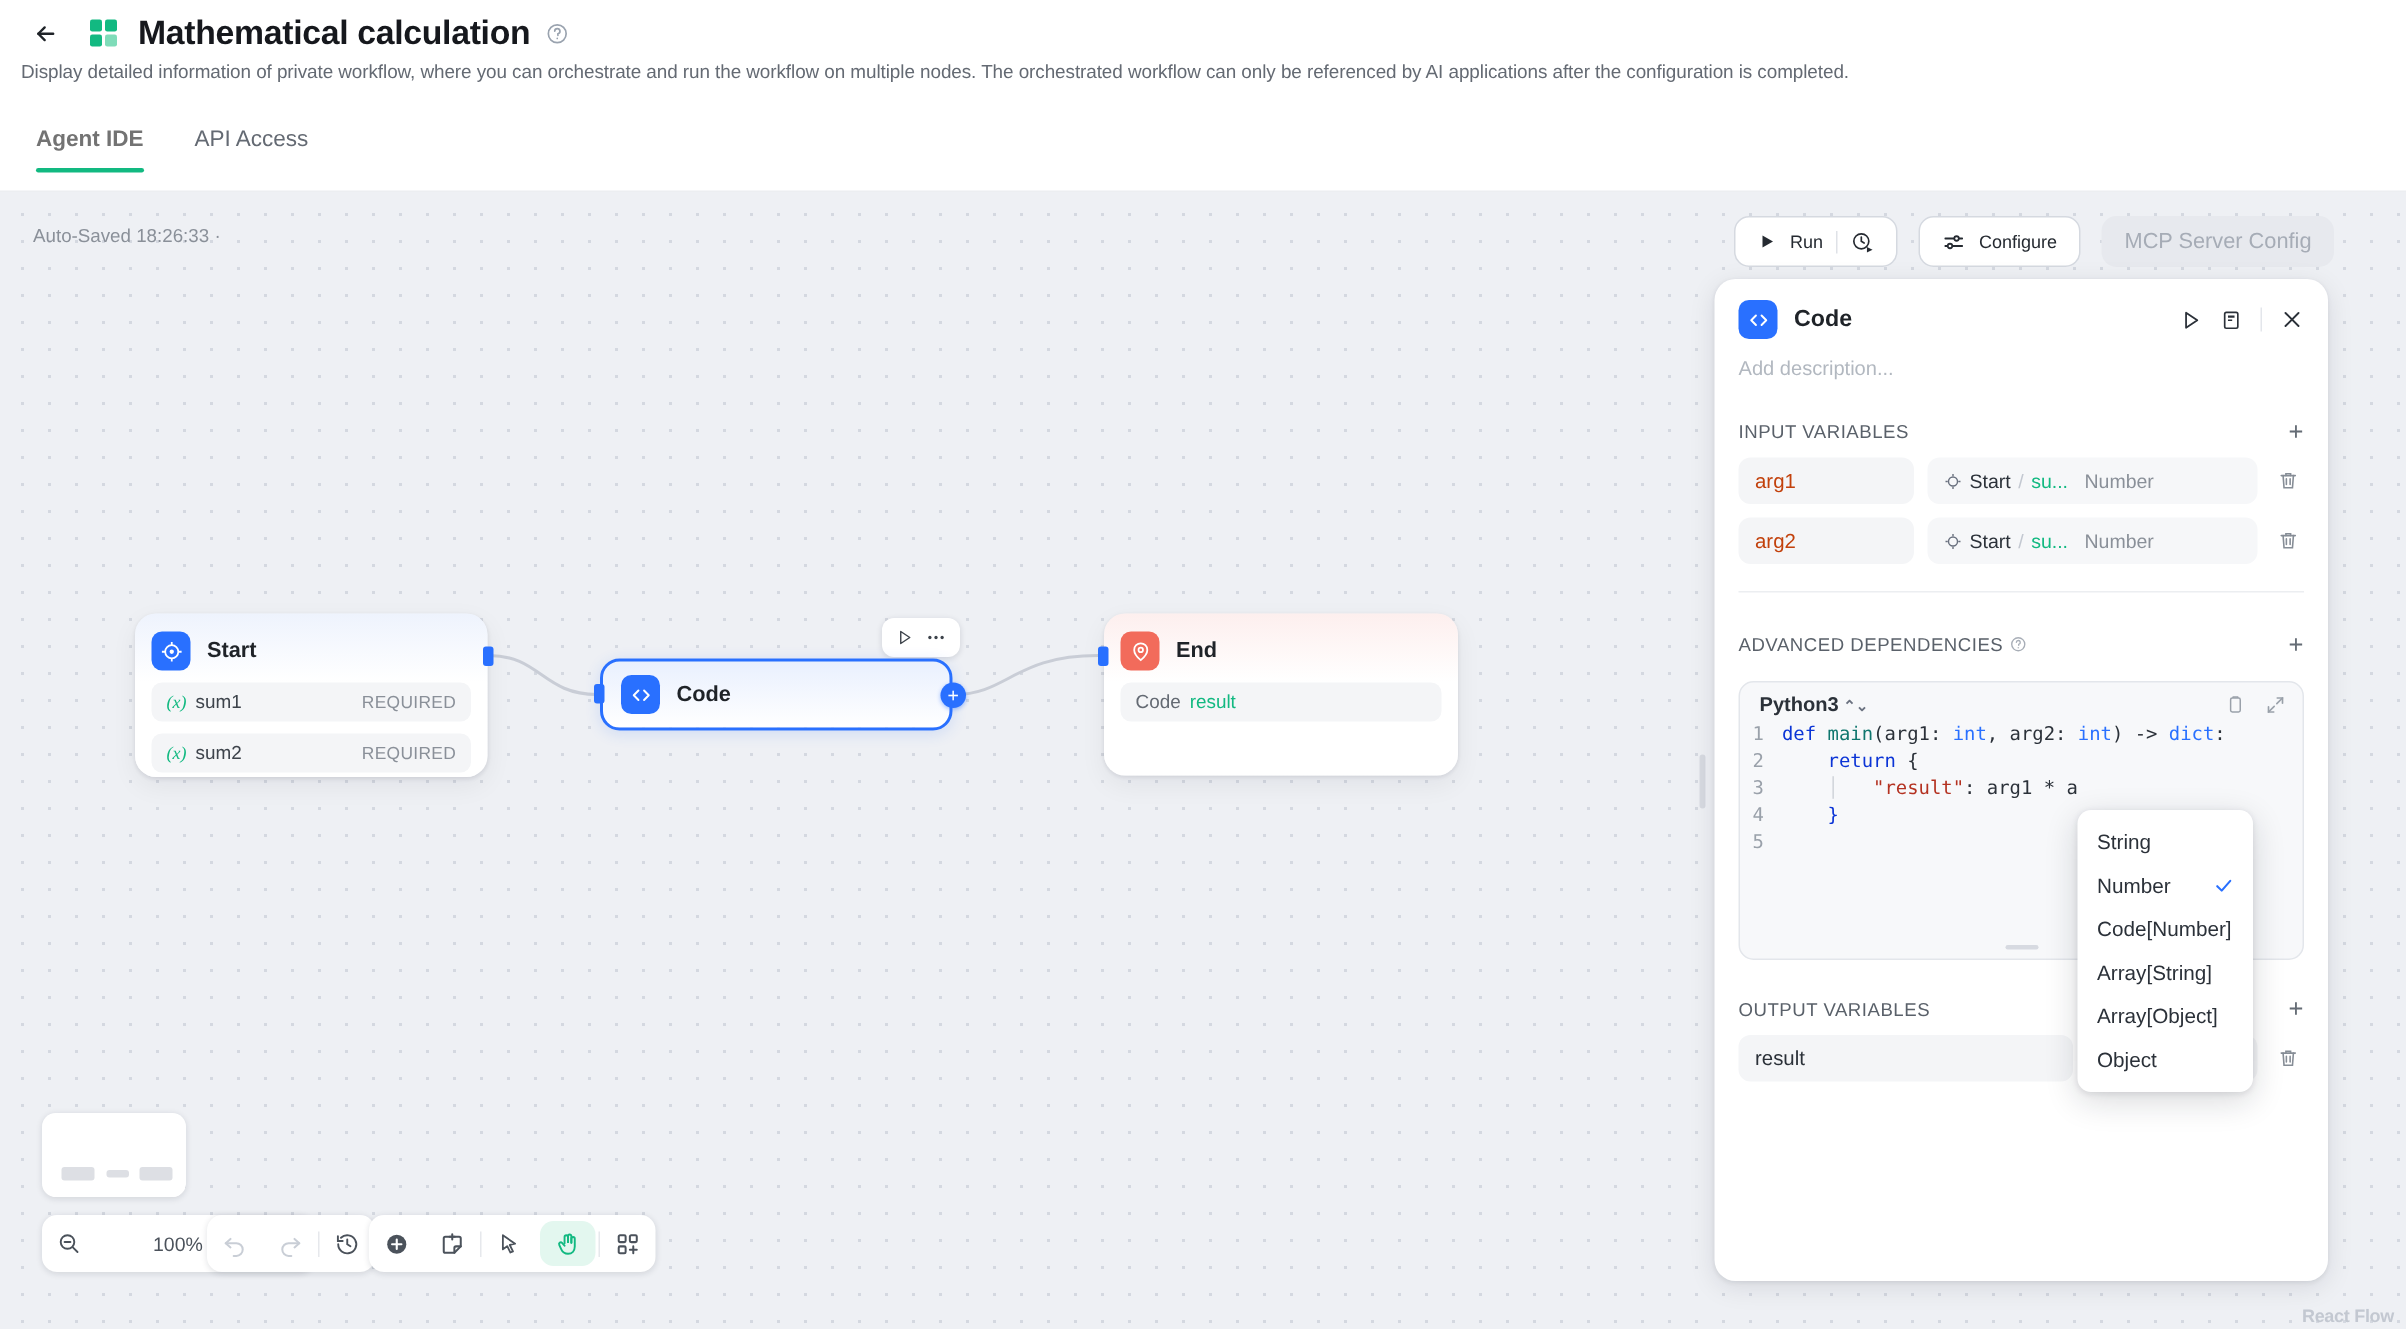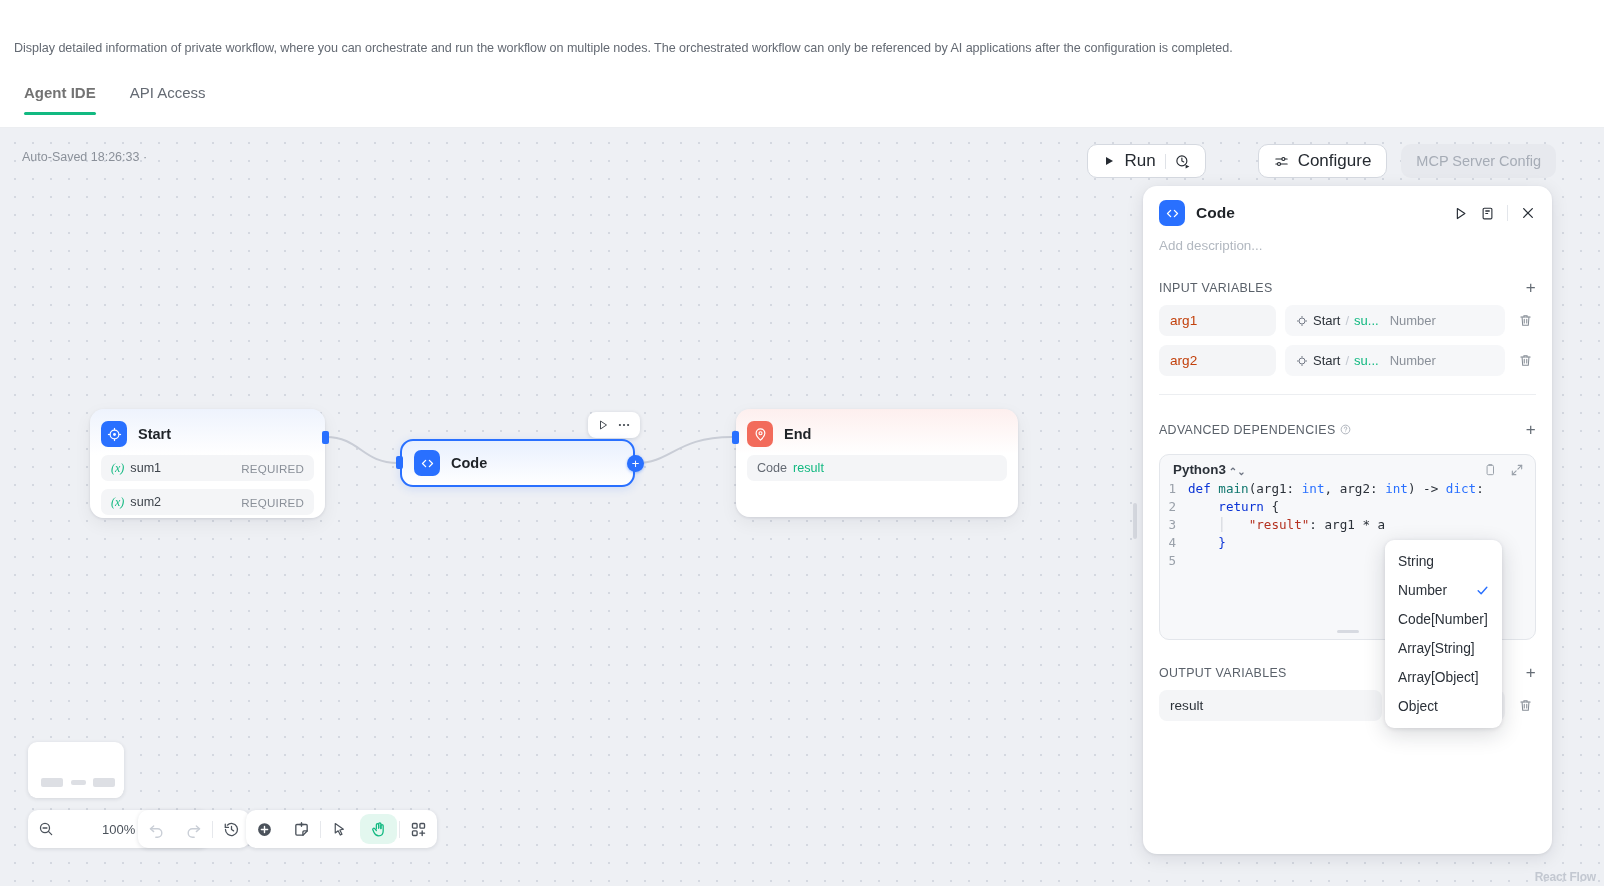--- a/index.html
+++ b/index.html
@@ -54,21 +54,21 @@
     background-size: 18px 18px;
     background-position: 6px 6px;
     overflow: hidden;
   }
   .autosave { position: absolute; left: 22px; top: 22px; font-size: 12.5px; color: #8a9099; }
 
   .canvas-topright { position: absolute; right: 48px; top: 16px; display: flex; align-items: center; gap: 14px; }
   .btn-pill {
     height: 34px; border: 1px solid #d5d9e0; border-radius: 10px; background: #fff;
     display: flex; align-items: center; gap: 9px; padding: 0 15px;
-    font-size: 17px; color: #252a31; cursor: pointer; margin-left: 38px;
+    font-size: 12px; color: #252a31; cursor: pointer;
   }
   .btn-pill .sep { width: 1px; height: 15px; background: #dfe2e7; }
   .btn-ghost {
     height: 34px; border-radius: 10px; padding: 0 15px; display: flex; align-items: center;
     font-size: 14.5px; color: #a6acb6; background: #e7e9ee; cursor: pointer;
   }
 
   
   .node { position: absolute; border-radius: 14px; background: #fff; }
   .node-start {
@@ -78,21 +78,21 @@
     padding: 12px 11px 11px 11px;
   }
   .node-code {
     left: 400px; top: 311px; width: 235px; height: 48px;
     border: 2px solid #2970ff; border-radius: 13px;
     background: linear-gradient(180deg, #e9f0fe 0%, #ffffff 100%);
     box-shadow: 0 2px 10px rgba(41,112,255,.16);
     display: flex; align-items: center; padding-left: 12px; gap: 11px;
   }
   .node-end {
-    left: 736px; top: 281px; width: 282px; height: 108px;
+    left: 736px; top: 281px; width: 236px; height: 108px;
     box-shadow: 0 1px 3px rgba(16,24,40,.10), 0 6px 18px rgba(16,24,40,.06);
     background: linear-gradient(180deg, #fdefee 0%, #ffffff 42%);
     padding: 12px 11px 11px 11px;
   }
   .node-head { display: flex; align-items: center; gap: 11px; }
   .node-badge {
     width: 26px; height: 26px; border-radius: 7px; display: flex;
     align-items: center; justify-content: center; color: #fff; flex: 0 0 auto;
   }
   .badge-blue { background: #2970ff; }
@@ -261,20 +261,42 @@
     font-size: 13.8px; color: #2b3139; cursor: pointer; white-space: nowrap;
   }
   .dd-item .check { margin-left: auto; color: #2970ff; display: flex; align-items: center; }
 </style>
 </head>
 <body>
 
 <div id="root">
 
   <div class="header">
+    <div class="hdr-row">
+      <div class="back-btn">
+        <svg width="17" height="17" viewBox="0 0 24 24" fill="none" stroke="currentColor" stroke-width="2.2" stroke-linecap="round" stroke-linejoin="round">
+          <line x1="19" y1="12" x2="5" y2="12"></line>
+            <polyline points="11 18 5 12 11 6"></polyline>
+        </svg>
+      </div>
+      <div class="app-logo">
+        <i></i>
+          <i></i>
+          <i></i>
+          <i class="pale"></i>
+      </div>
+      <div class="page-title">Mathematical calculation</div>
+      <div class="help-icon">
+        <svg width="15" height="15" viewBox="0 0 24 24" fill="none" stroke="currentColor" stroke-width="1.8">
+          <circle cx="12" cy="12" r="9.5"></circle>
+            <path d="M9.3 9.2a2.8 2.8 0 1 1 3.4 2.9v1.6" stroke-linecap="round"></path>
+            <circle cx="12" cy="17" r="0.9" fill="currentColor" stroke="none"></circle>
+        </svg>
+      </div>
+    </div>
     <div class="page-desc">Display detailed information of private workflow, where you can orchestrate and run the workflow on multiple nodes. The orchestrated workflow can only be referenced by AI applications after the configuration is completed.</div>
     <div class="tabs">
       <div class="tab active">Agent IDE</div>
       <div class="tab">API Access</div>
     </div>
     <div class="hdr-rule"></div>
   </div>
 
   <div class="canvas">
 

